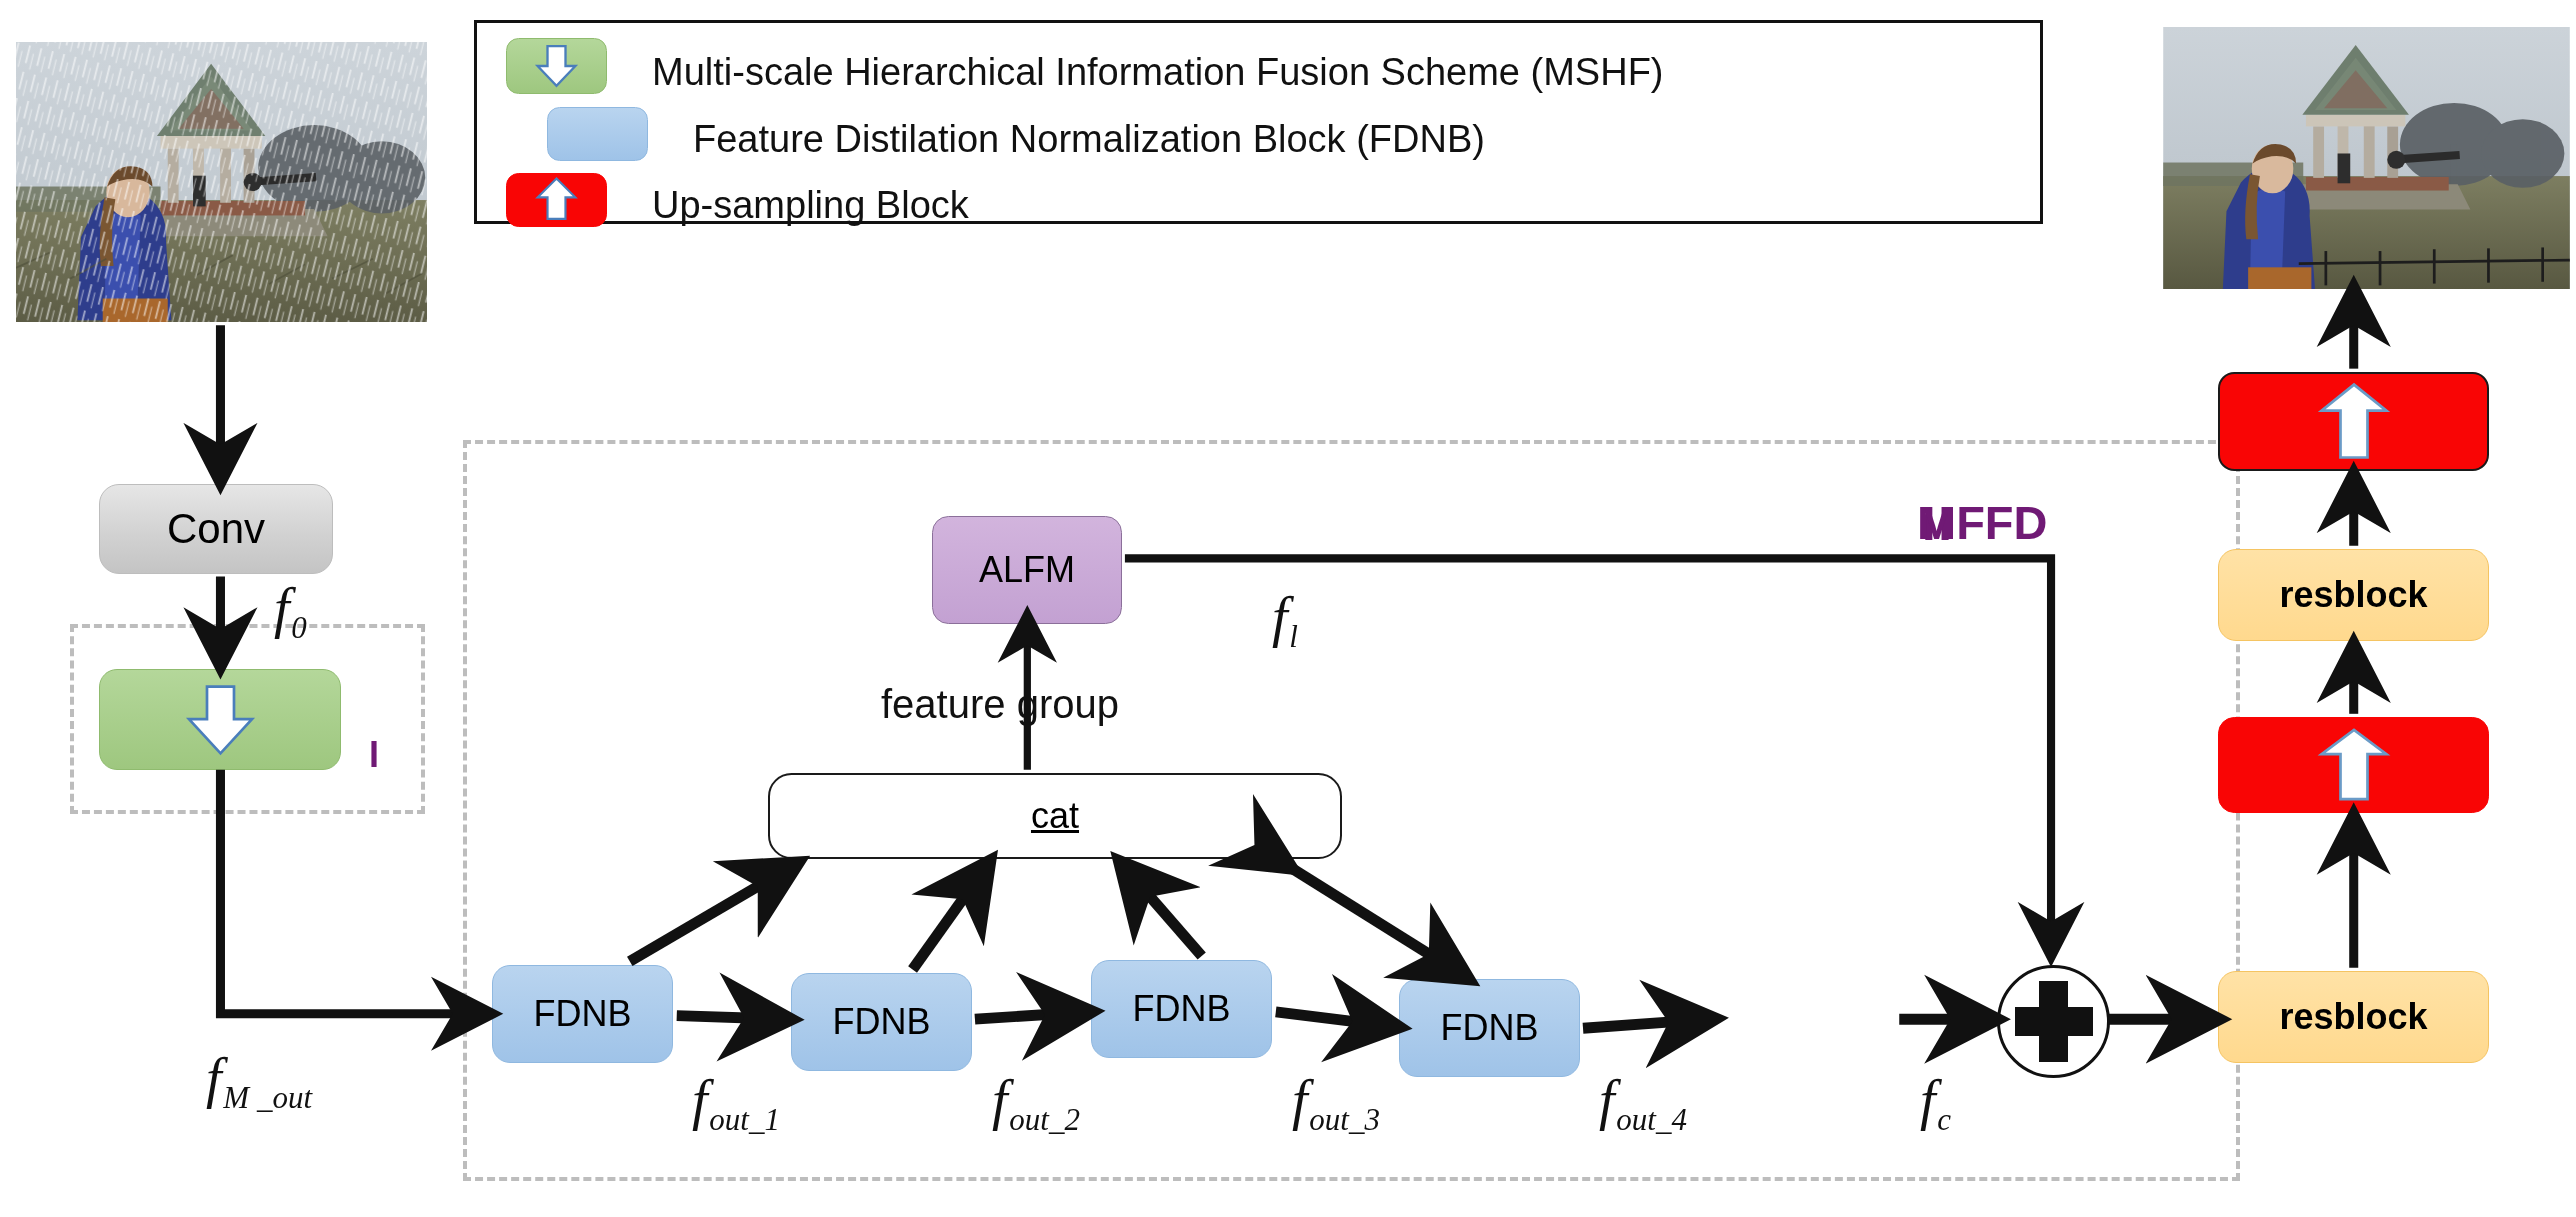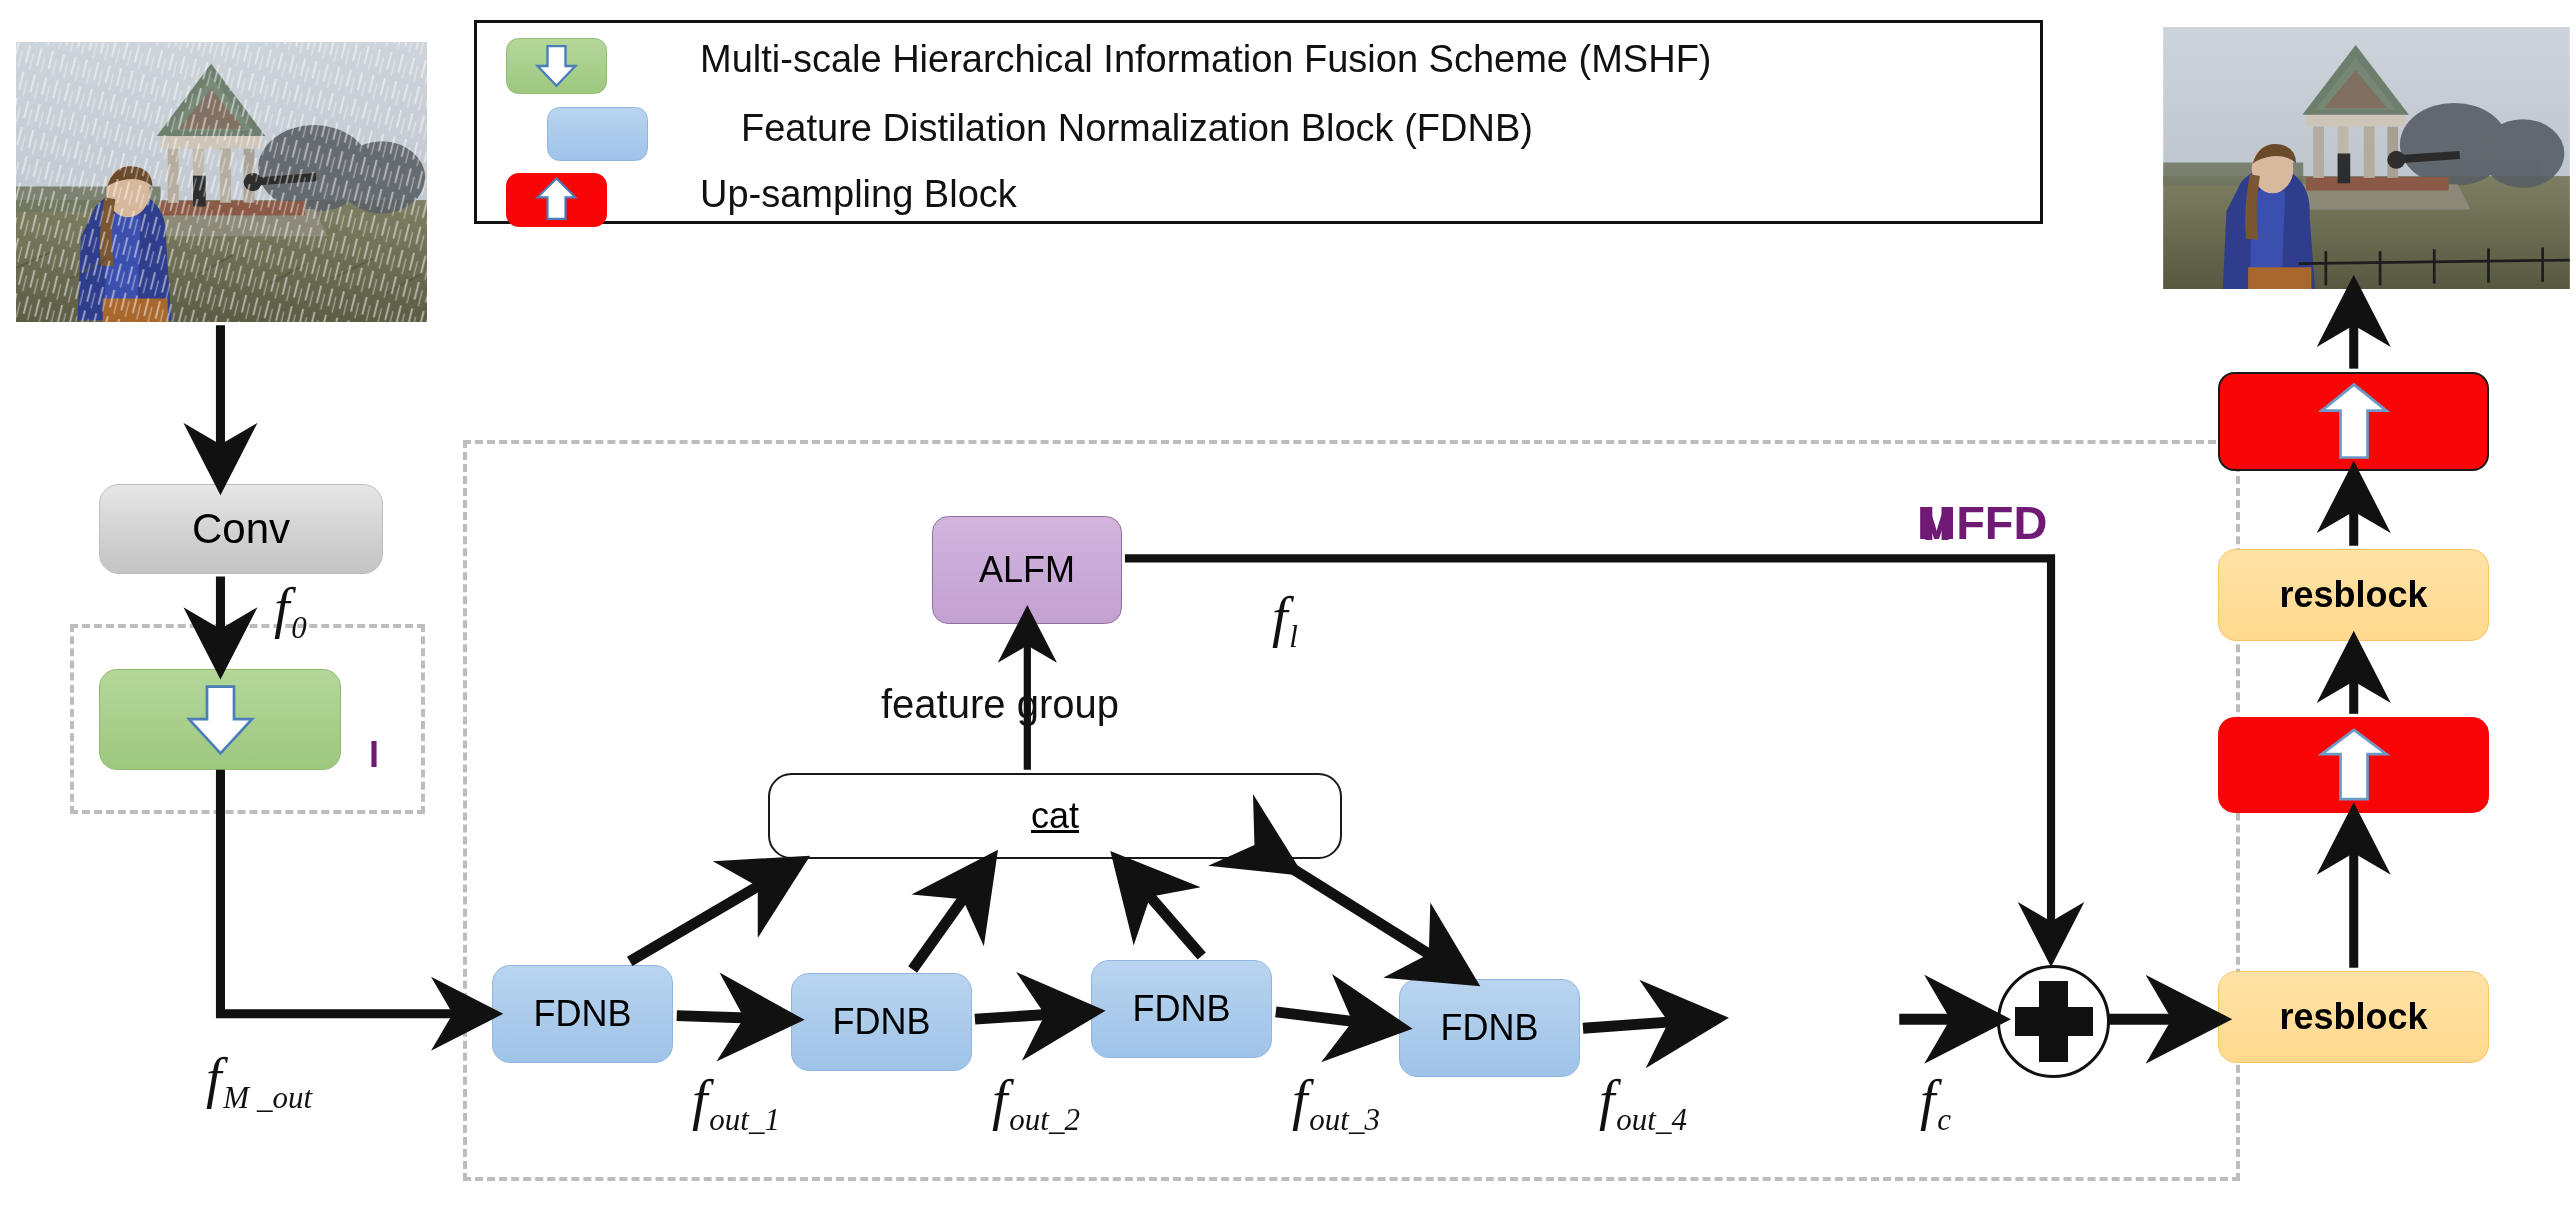--- a/index.html
+++ b/index.html
@@ -22,21 +22,21 @@
   .red{background:#f90505;border:2.7px solid #1a1a1a;border-radius:16.3px;}
   .red.noborder{border:0.9px solid #f90505;}
   .resblock{background:linear-gradient(180deg,#ffe2a6 0%,#ffd98e 100%);border:0.9px solid #f5c462;
             border-radius:18px;font-size:36px;font-weight:bold;}
 
   
   .dashed{position:absolute;border:4.5px dashed #bdbdbd;box-sizing:border-box;background:transparent;}
 
   
   #legend{position:absolute;border:3.6px solid #111;background:#fff;box-sizing:border-box;}
-  .leg-row{position:absolute;display:flex;align-items:flex-start;gap:48px;}
+  .leg-row{position:absolute;display:flex;align-items:flex-end;}
   .leg-swatch{position:relative;border-radius:12.6px;}
   .leg-text{font-size:38px;color:#111;white-space:nowrap;}
 
   
   .math{position:absolute;font-family:"Liberation Serif",serif;font-style:italic;color:#111;
         white-space:nowrap;line-height:1;}
   .math .f{font-size:56px;}
   .math sub{font-size:31px;font-style:italic;vertical-align:baseline;position:relative;top:11px;left:1.8px;}
   .roman{position:absolute;font-family:"Liberation Sans",sans-serif;font-weight:bold;color:#701a75;}
 
@@ -194,21 +194,21 @@
       <svg width="99" height="52" viewBox="0 0 110 58" style="display:block">
         <path d="M45 50 L65 50 L65 26 L76 26 L55 5 L34 26 L45 26 Z" fill="#fff" stroke="#4a7ebb" stroke-width="2.4"></path>
       </svg>
     </div>
     <span class="leg-text" style="margin-left:45px;"> Up-sampling Block</span>
   </div>
 
   <div class="dashed" style="left:70px;top:624px;width:355px;height:190px;"></div>
   <div class="dashed" style="left:463px;top:440px;width:1777px;height:741px;"></div>
 
-  <div class="box conv lbl" style="left:99px;top:484px;width:284px;height:90px;">Conv</div>
+  <div class="box conv lbl" style="left:99px;top:484px;width:234px;height:90px;">Conv</div>
 
   <div class="box green" style="left:99px;top:669px;width:242px;height:101px;">
     <svg width="117" height="78" viewBox="0 0 130 86" style="display:block">
       <path d="M50 6 L80 6 L80 42 L100 42 L65 80 L30 42 L50 42 Z" fill="#fff" stroke="#4a7ebb" stroke-width="3"></path>
     </svg>
   </div>
 
   <span class="roman" style="left:369px;top:734px;font-size:36px;">I</span>
 
   <div class="math" style="left:244px;top:580px;margin-left:30px;">

